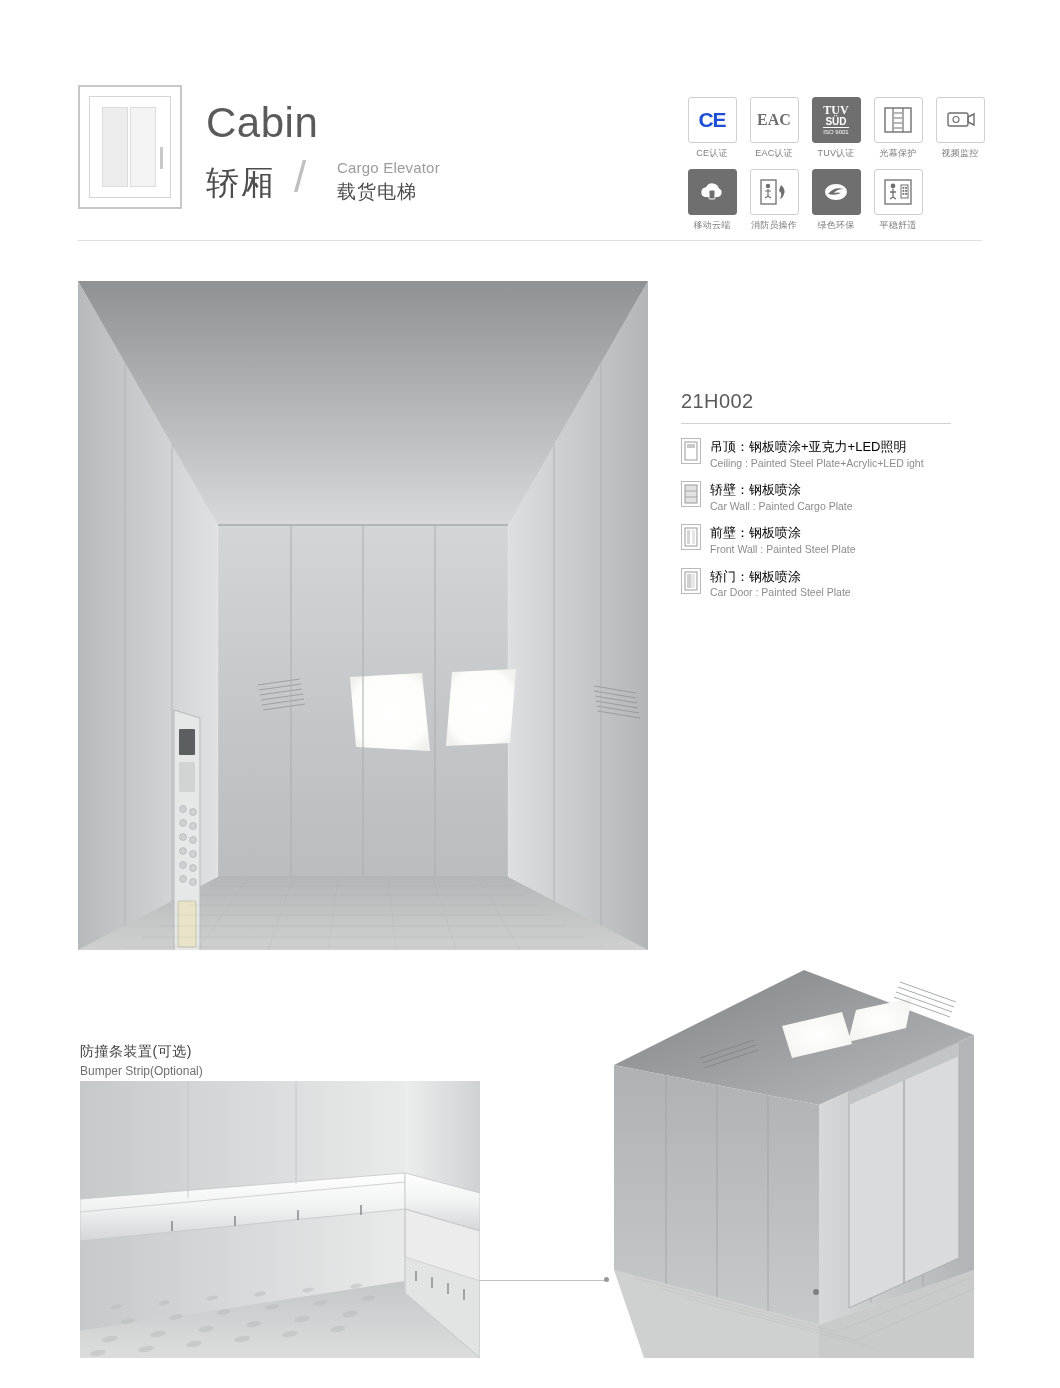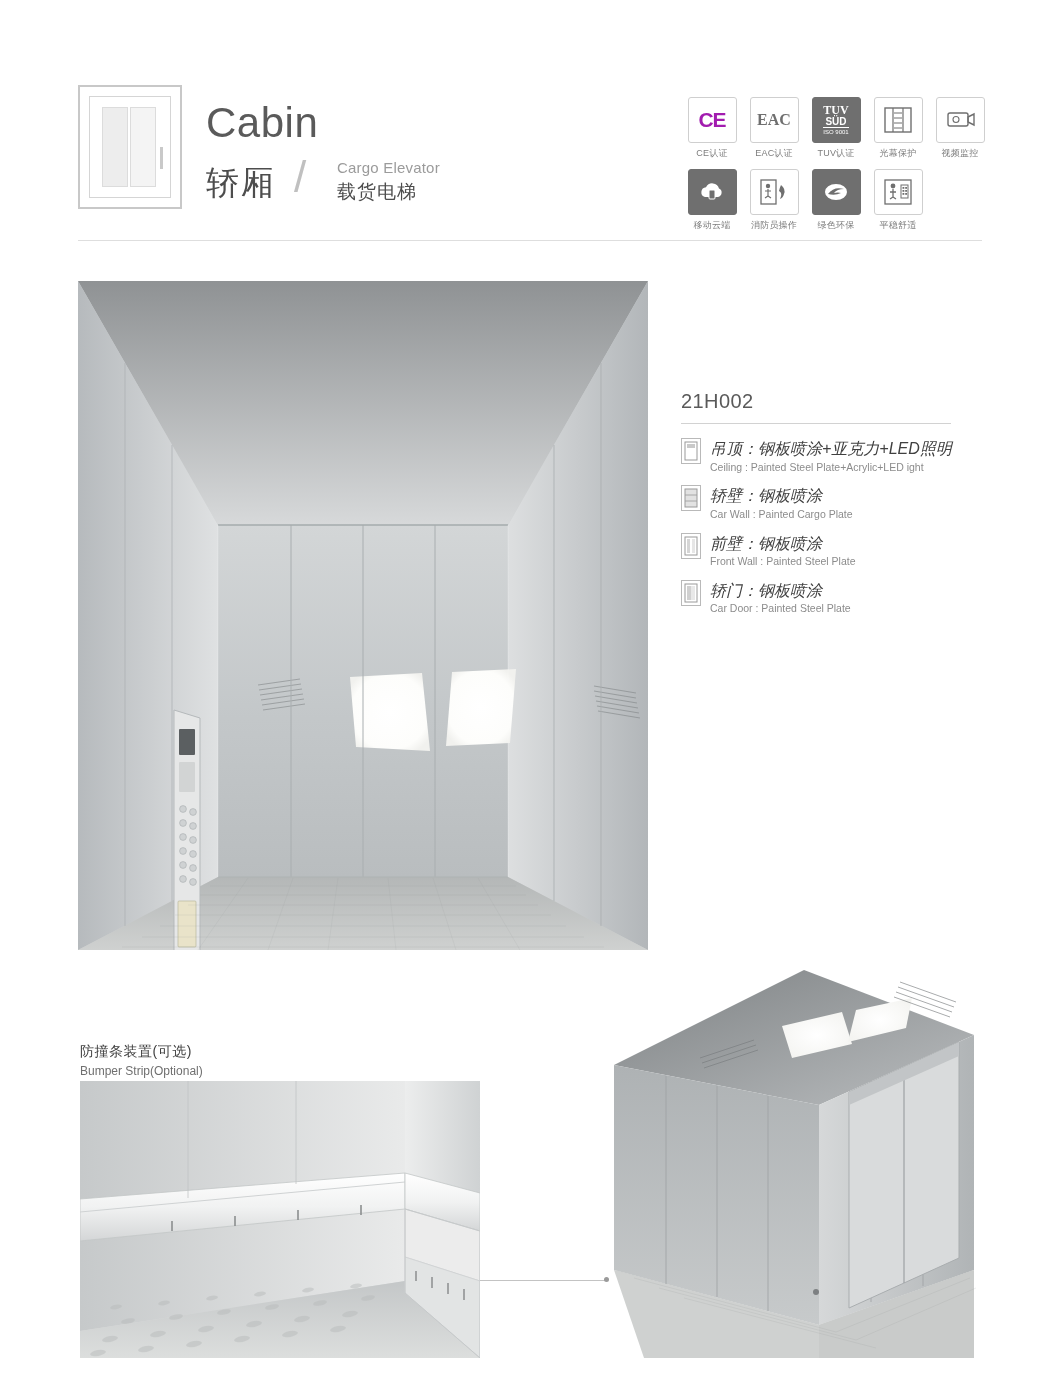--- a/index.html
+++ b/index.html
@@ -72,21 +72,21 @@
     width: 49px; height: 46px; margin: 0 auto;
     border: 1px solid #cfcfcf; border-radius: 3px;
     display: flex; align-items: center; justify-content: center;
     position: relative; overflow: hidden; background: #fff;
   }
   .cert-ico.filled { background: #6f6f6f; border-color: #6f6f6f; color: #fff; }
   .cert-lbl {
     margin-top: 4px; font-size: 9px; color: #7d7d7d; letter-spacing: .2px;
     white-space: nowrap;
   }
-  .ce-txt { font-size: 21px; font-weight: 700; color: #a21caf; letter-spacing: -1px; }
+  .ce-txt { font-size: 21px; font-weight: 700; color: #1d4ed8; letter-spacing: -1px; }
   .eac-txt { font-size: 16px; font-weight: 700; color: #6f6f6f; font-family: "Liberation Serif", serif; }
   .tuv-box { text-align: center; line-height: 1.05; }
   .tuv-1 { font-size: 12px; font-weight: 700; font-family: Liberation Serif, serif; }
   .tuv-2 { font-size: 10px; font-weight: 700; }
   .tuv-3 { font-size: 6px; border-top: 1px solid #fff; padding-top: 1px; }
 
   
   .mini { width: 34px; height: 30px; }
 
   
@@ -100,21 +100,21 @@
   .spec-code {
     font-size: 20px; color: #5a5a5a; letter-spacing: .4px; padding-bottom: 10px;
   }
   .spec-rule { width: 270px; height: 1px; background: #d2d2d2; margin-bottom: 14px; }
   .spec-item { display: flex; margin-bottom: 11px; }
   .spec-ico {
     width: 20px; height: 26px; margin-right: 9px; flex: 0 0 20px;
     border: 1px solid #b9b9b9; position: relative; background: #fff;
   }
   .spec-txt { flex: 1; }
-  .spec-cn { font-size: 16px; color: #404040; line-height: 1.35; font-style: italic; }
+  .spec-cn { font-size: 13px; color: #000000; line-height: 1.35; }
   .spec-en { font-size: 10.5px; color: #8c8c8c; line-height: 1.4; }
 
   
   .bumper-cap { position: absolute; left: 80px; top: 1043px; }
   .bumper-cn { font-size: 14px; color: #3f3f3f; letter-spacing: .5px; }
   .bumper-en { font-size: 12px; color: #6f6f6f; margin-top: 3px; }
 
   .bumper-photo {
     position: absolute; left: 80px; top: 1081px; width: 400px; height: 277px;
     overflow: hidden; background: #d8d8d8;

